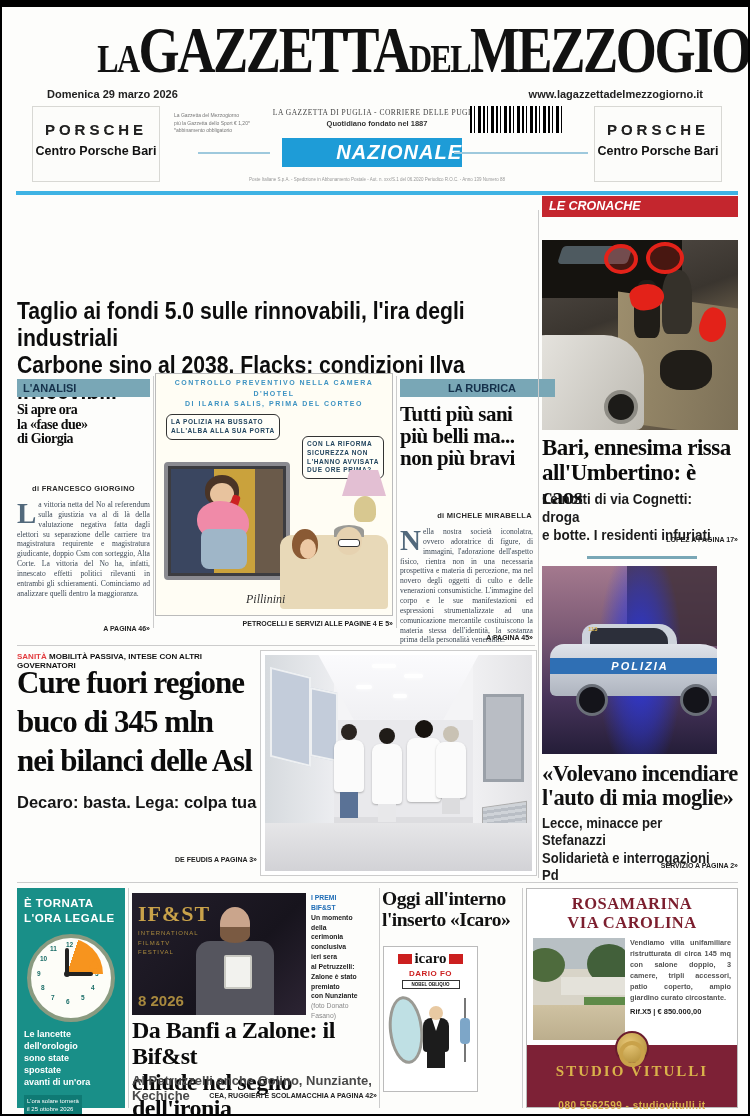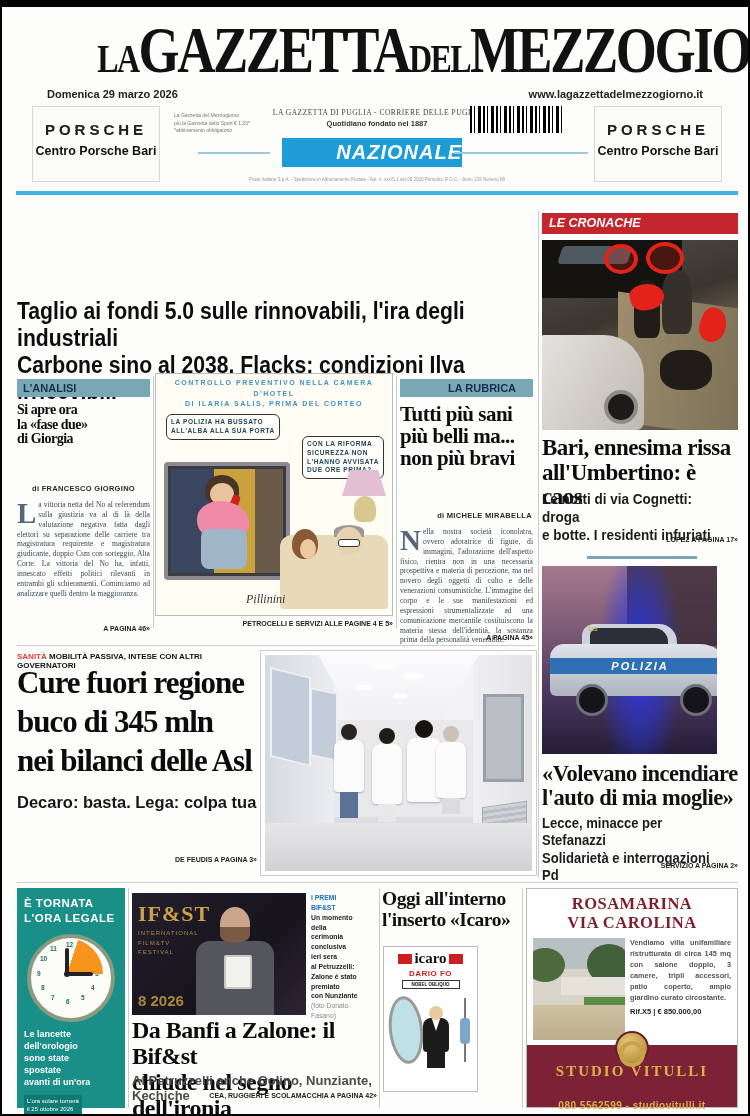--- a/index.html
+++ b/index.html
@@ -227,21 +227,21 @@
   <div class="abs hline" style="left:196px;width:72px;"></div>
   <div class="abs nazionale">NAZIONALE</div>
   <div class="abs hline" style="left:452px;width:134px;"></div>
   <div class="abs barcode"></div>
   <div class="abs colophon">Poste Italiane S.p.A. - Spedizione in Abbonamento Postale - Aut. n. xxx/S.1 del 06.2020 Periodico R.O.C. - Anno 139 Numero 88</div>
   <div class="abs bluerule"></div>
 
   <div class="abs mainsub pre"><span class="cond pre">Taglio ai fondi 5.0 sulle rinnovabili, l'ira degli industriali
 Carbone sino al 2038. Flacks: condizioni Ilva irricevibili</span></div>
 
-  <div class="abs rail red-banner" style="top:213px;">LE CRONACHE</div>
+  <div class="abs rail red-banner" style="top:196px;">LE CRONACHE</div>
   <div class="abs brawl">
     <div class="suv"></div>
     <div class="suv-glass"></div>
     <div class="pave"></div>
     <div class="whitecar"></div>
     <div class="wheel1"></div>
     <div class="fig" style="left:92px;top:40px;width:26px;height:58px;"></div>
     <div class="fig" style="left:120px;top:30px;width:30px;height:64px;background:#35312a;"></div>
     <div class="fig" style="left:118px;top:110px;width:52px;height:40px;border-radius:40%;"></div>
     <div class="redmark" style="left:62px;top:4px;width:26px;height:22px;"></div>
@@ -306,21 +306,21 @@
     <div class="sofa"></div>
     <div class="head-w"></div>
     <div class="face-w"></div>
     <div class="hair-m"></div>
     <div class="head-m"></div>
     <div class="glasses"></div>
     <div class="csig">Pillinini</div>
   </div>
   <div class="abs pageref cartoon-ref">PETROCELLI E SERVIZI ALLE PAGINE 4 E 5»</div>
 
-  <div class="abs teal-banner" style="left:398px;top:379px;width:133px;padding-left:48px;">LA RUBRICA</div>
+  <div class="abs teal-banner" style="left:398px;top:379px;width:155px;padding-left:48px;">LA RUBRICA</div>
   <div class="abs colhead serif pre" style="left:398px;top:403px;width:133px;font-size:21px;">Tutti più sani
 più belli ma...
 non più bravi</div>
   <div class="abs byline" style="left:416px;top:511px;width:133px;">di MICHELE MIRABELLA</div>
   <div class="abs bodytxt" style="left:398px;top:527px;width:133px;">
     <span class="dropcap">N</span><span>ella nostra società iconolatra, ovvero adoratrice di figure, di immagini, l'adorazione dell'aspetto fisico, rientra non in una necessaria prospettiva e materia di percezione, ma nel novero degli oggetti di culto e delle venerazioni consumistiche. L'immagine del corpo e le sue manifestazioni ed espressioni strumentalizzate ad una comunicazione mercantile costituiscono la materia stessa dell'identità, la sostanza prima della personalità venerabile.</span>
   </div>
 
   <div class="abs pageref" style="left:398px;top:634px;width:133px;">A PAGINA 45»</div>
 

